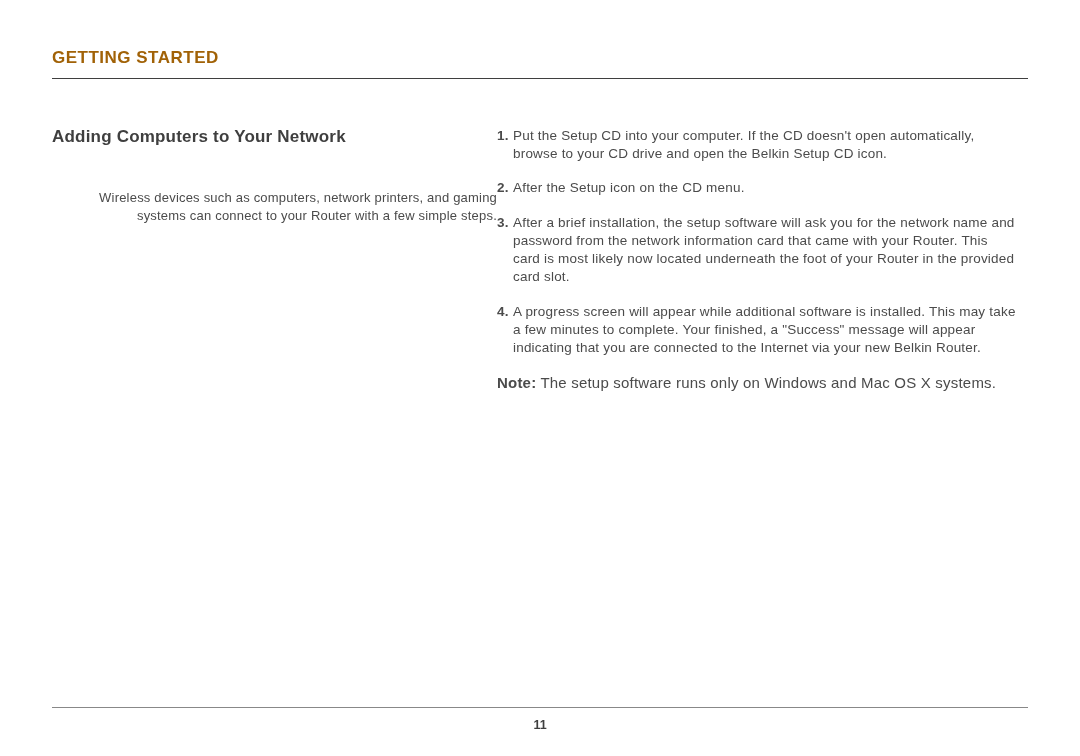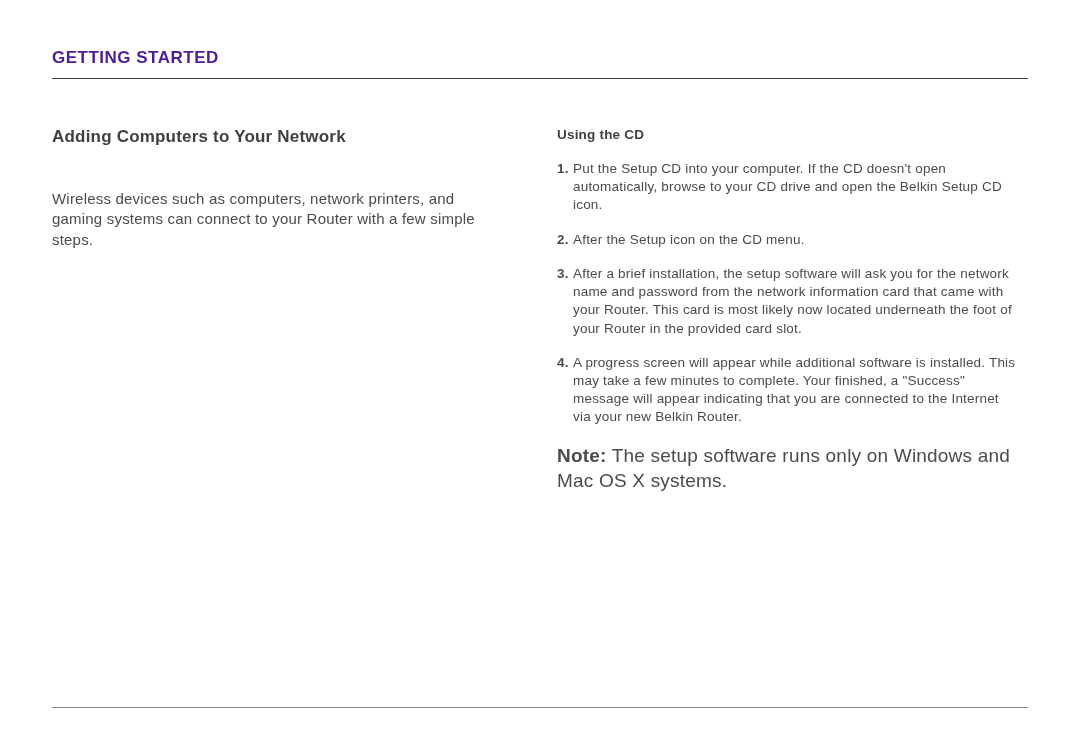--- a/index.html
+++ b/index.html
@@ -17,49 +17,49 @@
     }
     .page {
       padding: 48px 52px 30px 52px;
       height: 100%;
       position: relative;
     }
     .section-header {
       font-size: 17px;
       font-weight: bold;
       letter-spacing: 0.5px;
-      color: #4c1d95;
+      color: #a16207;
       padding-bottom: 10px;
       border-bottom: 1px solid #3f3f3f;
       margin-bottom: 48px;
     }
     .content {
       display: flex;
-      gap: 60px;
     }
     .left-col {
       width: 445px;
       flex-shrink: 0;
     }
     .right-col {
       flex: 1;
       padding-right: 10px;
     }
     .subsection-title {
       font-size: 17px;
       font-weight: bold;
       color: #3f3f3f;
       margin-bottom: 42px;
       letter-spacing: 0.2px;
     }
     .intro-text {
-      font-size: 15px;
+      font-size: 13px;
       line-height: 1.35;
       color: #4b4b4b;
       letter-spacing: 0.2px;
+      text-align: right;
     }
     .right-heading {
       font-size: 13.5px;
       font-weight: bold;
       color: #3f3f3f;
       margin-bottom: 18px;
       letter-spacing: 0.2px;
     }
     .steps {
       list-style: none;
@@ -74,21 +74,21 @@
     }
     .step-num {
       font-weight: bold;
       width: 16px;
       flex-shrink: 0;
     }
     .step-text {
       flex: 1;
     }
     .note {
-      font-size: 19px;
+      font-size: 15px;
       line-height: 1.35;
       color: #4b4b4b;
       margin-top: 10px;
       letter-spacing: 0.2px;
     }
     .note-label {
       font-weight: bold;
     }
     .footer-line {
       position: absolute;
@@ -114,21 +114,20 @@
 <div class="page">
   <div class="section-header">GETTING STARTED</div>
 
   <div class="content">
     <div class="left-col">
       <div class="subsection-title">Adding Computers to Your Network</div>
       <div class="intro-text">Wireless devices such as computers, network printers, and gaming systems can connect to your Router with a few simple steps.</div>
     </div>
 
     <div class="right-col">
-      <div class="right-heading">Using the CD</div>
 
       <ol class="steps">
         <li class="step-item">
           <span class="step-num">1.</span>
           <span class="step-text">Put the Setup CD into your computer. If the CD doesn't open automatically, browse to your CD drive and open the Belkin Setup CD icon.</span>
         </li>
         <li class="step-item">
           <span class="step-num">2.</span>
           <span class="step-text">After the Setup icon on the CD menu.</span>
         </li>
@@ -142,13 +141,14 @@
         </li>
       </ol>
 
       <div class="note">
         <span class="note-label">Note:</span><span> The setup software runs only on Windows and Mac OS X systems.</span>
       </div>
     </div>
   </div>
 
   <div class="footer-line"></div>
+  <div class="page-number">11</div>
 </div>
 
 </body></html>

